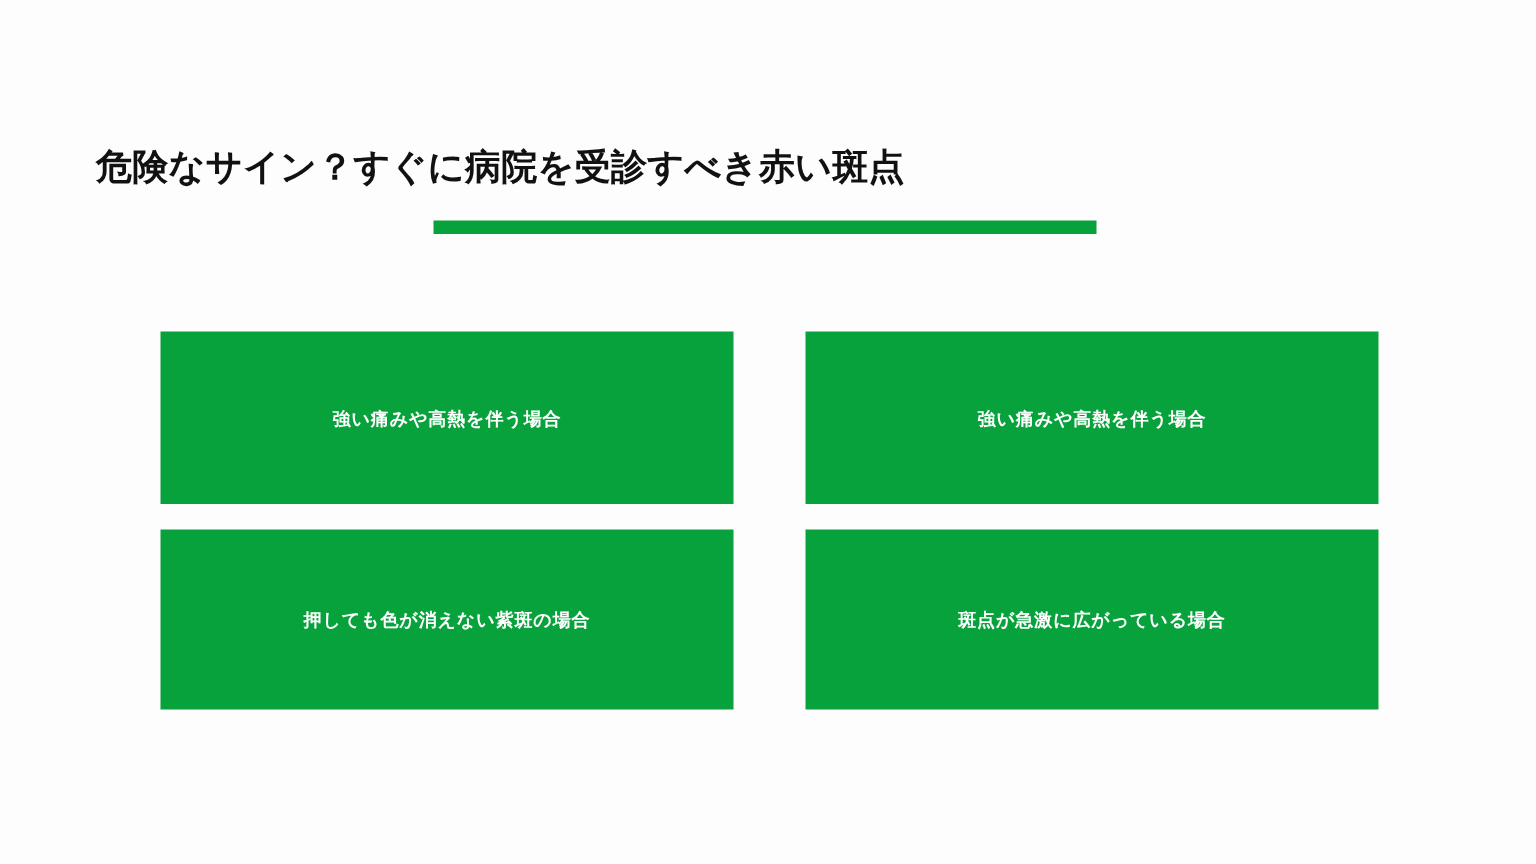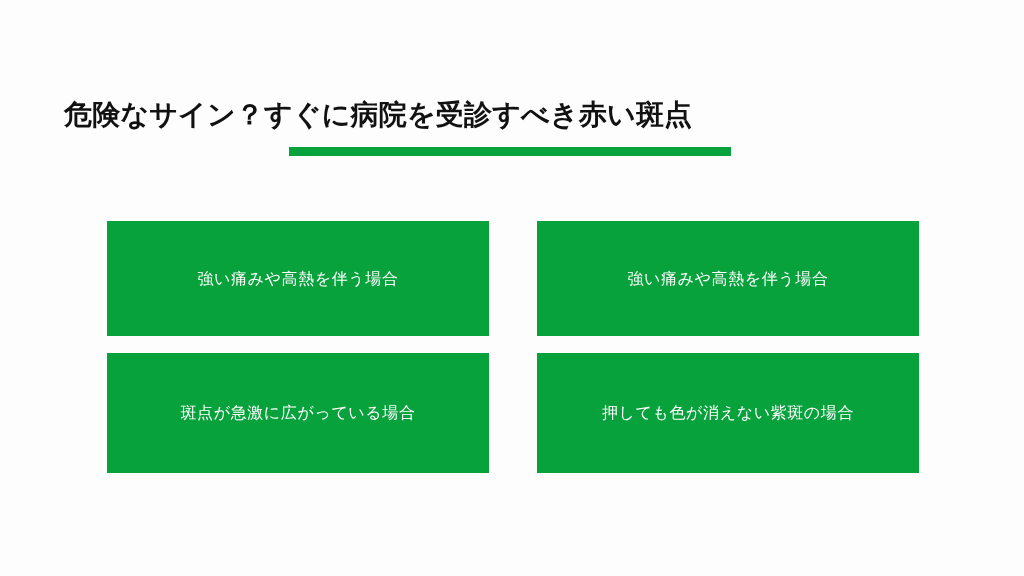--- a/index.html
+++ b/index.html
@@ -17,21 +17,21 @@
     position: relative;
     width: 1024px;
     height: 576px;
     background: #fdfdfd;
   }
   .slide-title {
     position: absolute;
     left: 64px;
     top: 72px;
     width: 900px;
-    font-size: 28px;
+    font-size: 24px;
     line-height: 48px;
     font-weight: 700;
     color: #111111;
     letter-spacing: 0.2px;
     white-space: nowrap;
   }
   .accent-bar {
     position: absolute;
     left: 289px;
     top: 147px;
@@ -54,22 +54,22 @@
   .card {
     background: #08a23c;
     display: flex;
     align-items: center;
     justify-content: center;
     box-sizing: border-box;
     padding: 0 14px;
   }
   .card-label {
     color: #ffffff;
-    font-size: 16px;
-    font-weight: 400;
+    font-size: 12px;
+    font-weight: 700;
     line-height: 28px;
     text-align: left;
     letter-spacing: 0.6px;
     white-space: nowrap;
   }
 </style>
 </head>
 <body>
 
 <div class="slide">
@@ -82,22 +82,22 @@
 
     <div class="card">
       <span class="card-label">強い痛みや高熱を伴う場合</span>
     </div>
 
     <div class="card">
       <span class="card-label">強い痛みや高熱を伴う場合</span>
     </div>
 
     <div class="card">
-      <span class="card-label">斑点が急激に広がっている場合</span>
+      <span class="card-label">押しても色が消えない紫斑の場合</span>
     </div>
 
     <div class="card">
-      <span class="card-label">押しても色が消えない紫斑の場合</span>
+      <span class="card-label">斑点が急激に広がっている場合</span>
     </div>
 
   </div>
 
 </div>
 
 </body></html>

